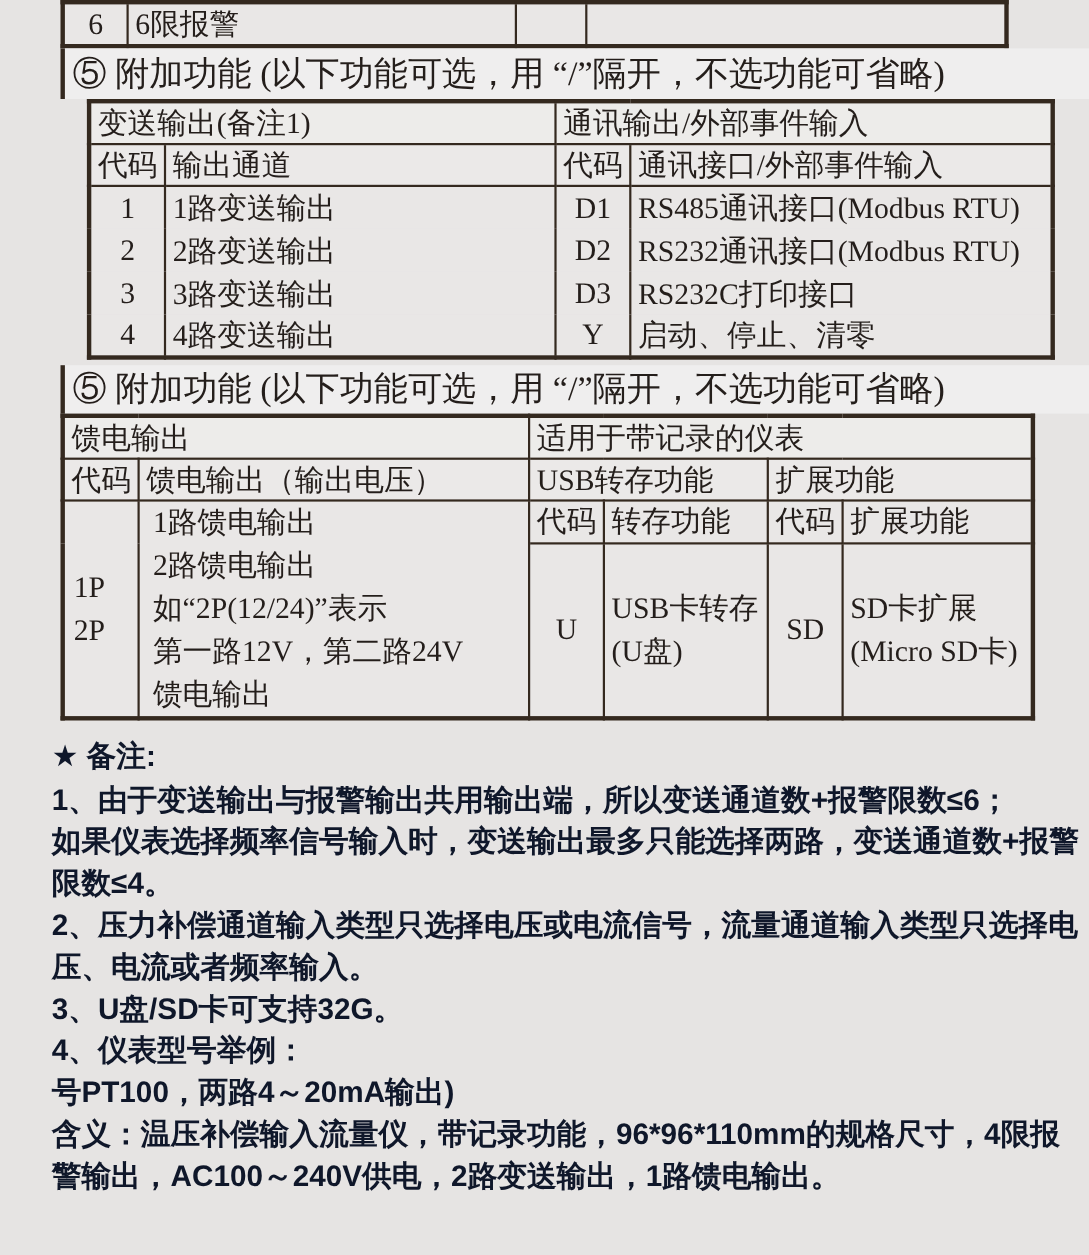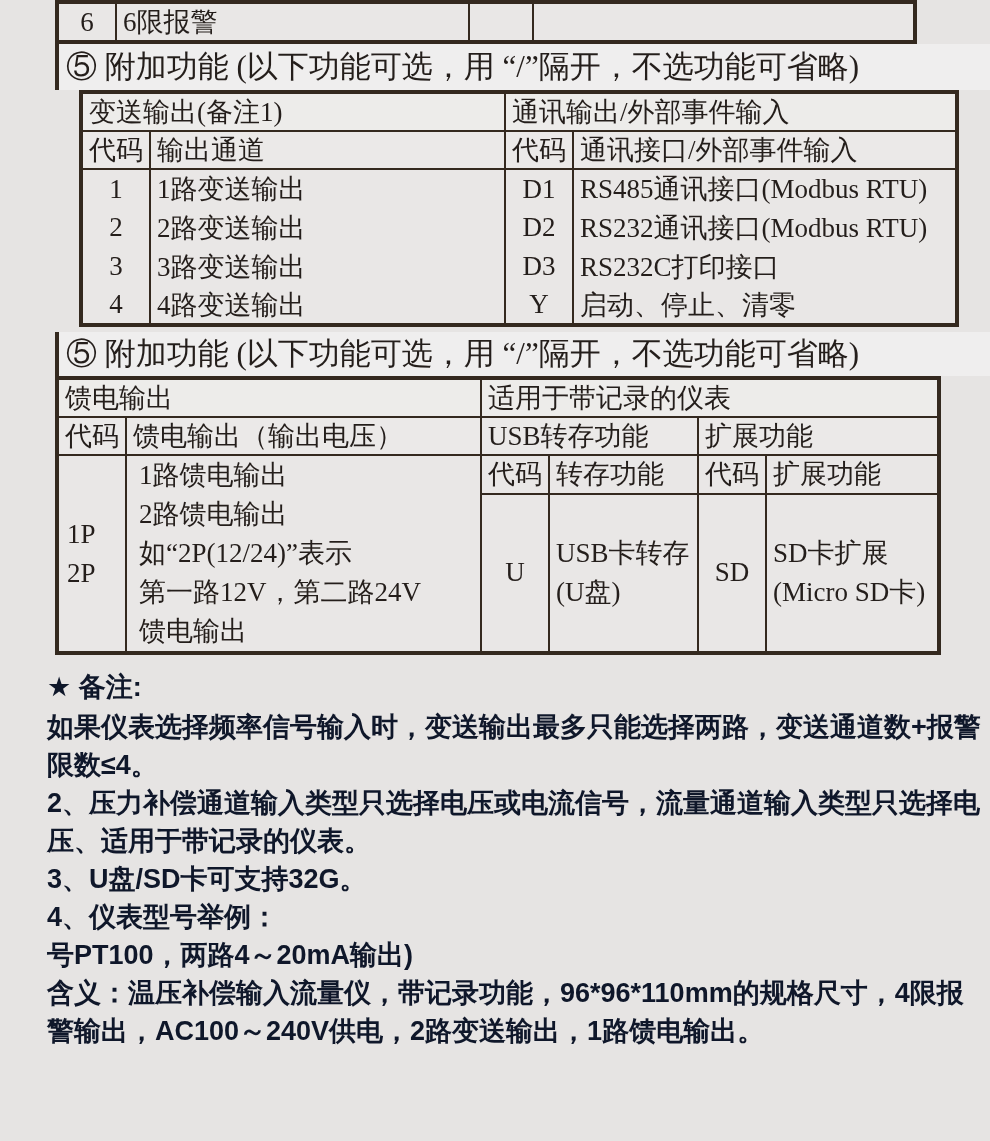--- a/index.html
+++ b/index.html
@@ -202,24 +202,25 @@
       <td class="vtop">
         <div class="dline">SD卡扩展</div>
         <div class="dline">(Micro SD卡)</div>
       </td>
     </tr>
   </tbody>
     </table>
 
   <div class="notes">
     <div class="ntitle">★ 备注:</div>
+    <div class="nline">1、由于变送输出与报警输出共用输出端，所以变送通道数+报警限数≤6；</div>
     <div class="nline">如果仪表选择频率信号输入时，变送输出最多只能选择两路，变送通道数+报警</div>
     <div class="nline">限数≤4。</div>
     <div class="nline">2、压力补偿通道输入类型只选择电压或电流信号，流量通道输入类型只选择电</div>
-    <div class="nline">压、适用于带记录的仪表。</div>
+    <div class="nline">压、电流或者频率输入。</div>
     <div class="nline">3、U盘/SD卡可支持32G。</div>
     <div class="nline">4、仪表型号举例：</div>
     <div class="nline">号PT100，两路4～20mA输出)</div>
     <div class="nline">含义：温压补偿输入流量仪，带记录功能，96*96*110mm的规格尺寸，4限报</div>
     <div class="nline">警输出，AC100～240V供电，2路变送输出，1路馈电输出。</div>
   </div>
 
 </div>
 
 </body></html>

